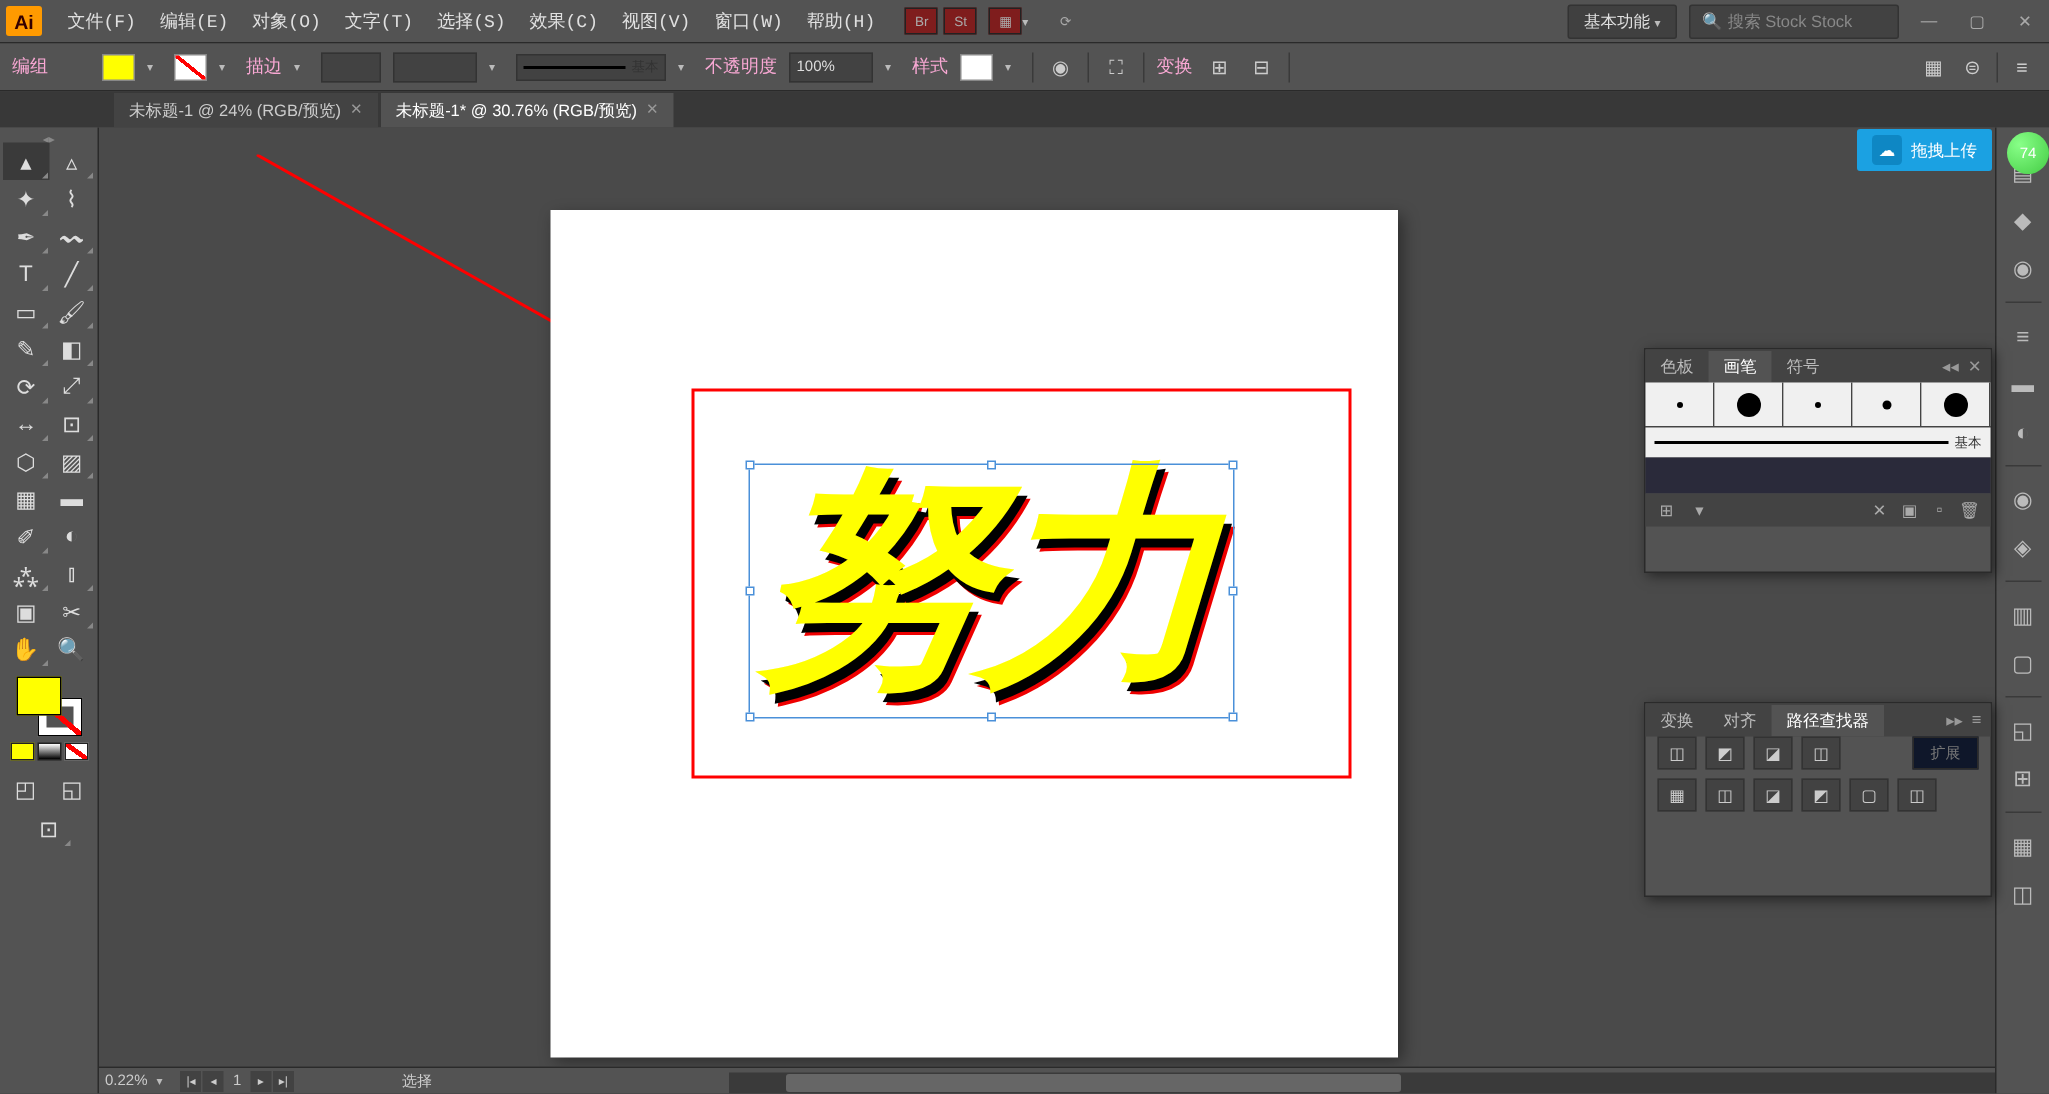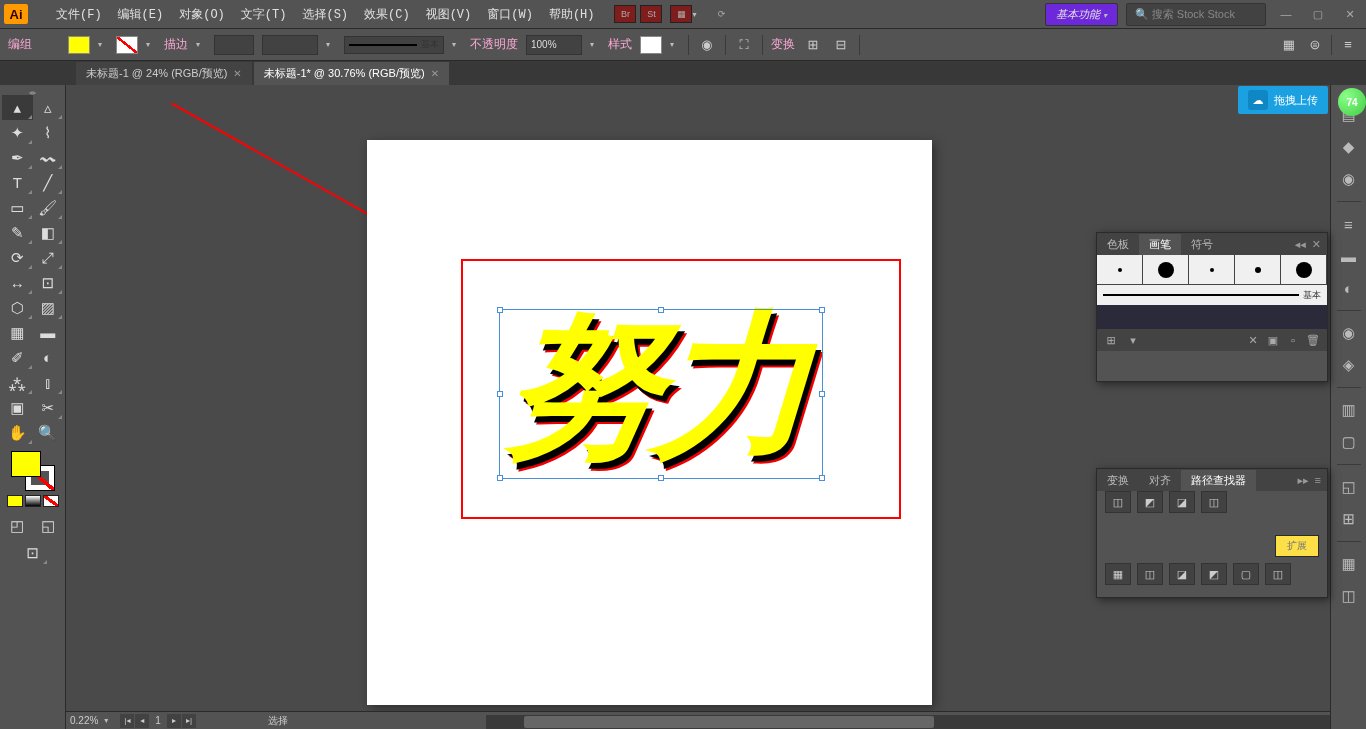--- a/index.html
+++ b/index.html
@@ -1,23 +1,23 @@
 <!DOCTYPE html>
 <html><head>
 <meta charset="utf-8">
 <style>
 * { margin: 0; padding: 0; box-sizing: border-box; font-family: "Microsoft YaHei", sans-serif; }
 body { background: #4a4a4a; width: 1366px; height: 729px; overflow: hidden; color: #e0e0e0; font-size: 11px; position: relative; }
 
 
 .menubar { height: 29px; background: #535353; display: flex; align-items: center; padding: 0 4px; border-bottom: 1px solid #2a2a2a; }
-.app-icon { width: 24px; height: 20px; background: #ff9a00; color: #330000; display: flex; align-items: center; justify-content: center; font-weight: bold; font-size: 13px; border-radius: 2px; margin-right: 20px; }
+.app-icon { width: 24px; height: 20px; background: #ff9a00; color: #330000; display: flex; align-items: center; justify-content: center; font-weight: bold; font-size: 13px; border-radius: 2px; margin-right: 9px; }
 .menu-item { padding: 4px 8px; cursor: pointer; font-size: 12px; font-family: Liberation Mono, monospace; }
 .menubar-right { margin-left: auto; display: flex; align-items: center; gap: 8px; }
-.workspace-switcher { background: #6d28d9; padding: 3px 10px; border: 1px solid #333; border-radius: 2px; font-style: italic; }
+.workspace-switcher { background: #404040; padding: 3px 10px; border: 1px solid #333; border-radius: 2px; }
 .search-box { background: #424242; border: 1px solid #333; padding: 3px 8px; width: 140px; color: #888; border-radius: 2px; }
 .win-btn { width: 24px; height: 20px; display: flex; align-items: center; justify-content: center; color: #aaa; }
 .badge-icon { width: 22px; height: 18px; background: #7f1d1d; border: 1px solid #222; display: flex; align-items: center; justify-content: center; color: #aaa; font-size: 9px; }
 
 
 .controlbar { height: 32px; background: #535353; display: flex; align-items: center; padding: 0 8px; gap: 8px; border-bottom: 1px solid #2a2a2a; }
 .ctrl-label { font-size: 12px; color: #f9a8d4; }
 .swatch { width: 22px; height: 18px; border: 1px solid #888; display: inline-block; }
 .swatch.yellow { background: #ffff00; }
 .swatch.none { background: #fff; position: relative; }
@@ -70,21 +70,21 @@
 .statusbar { position: absolute; bottom: 0; left: 0; right: 0; height: 18px; background: #535353; display: flex; align-items: center; border-top: 1px solid #2a2a2a; padding: 0 4px; font-size: 10px; color: #ccc; gap: 6px; }
 .nav-btns { display: flex; gap: 1px; }
 .nav-b { width: 14px; height: 14px; background: #424242; display: flex; align-items: center; justify-content: center; font-size: 8px; }
 .sb-scroll { position: absolute; bottom: 0; left: 420px; right: 0; height: 14px; background: #3a3a3a; }
 .sb-scroll-thumb { position: absolute; left: 38px; width: 410px; height: 12px; top: 1px; background: #666; border-radius: 2px; }
 
 
 .right-dock { width: 36px; background: #535353; border-left: 1px solid #2a2a2a; display: flex; flex-direction: column; align-items: center; gap: 8px; padding-top: 18px; }
 .dock-icon { width: 24px; height: 24px; display: flex; align-items: center; justify-content: center; color: #bbb; font-size: 15px; }
 .dock-sep { width: 24px; height: 1px; background: #3a3a3a; margin: 2px 0; }
-.orb { position: absolute; right: 0; top: 88px; width: 28px; height: 28px; border-radius: 50%; background: radial-gradient(circle at 30% 30%, #8f8, #4c4); color: #fff; display: flex; align-items: center; justify-content: center; font-size: 10px; font-weight: bold; }
+.orb { position: absolute; right: 0; top: 88px; width: 28px; height: 28px; border-radius: 50%; background: radial-gradient(circle at 30% 30%, #8f8, #4c4); color: #fff; display: flex; align-items: center; justify-content: center; font-size: 10px; font-weight: normal; }
 
 
 .panel { position: absolute; background: #535353; border: 1px solid #2a2a2a; box-shadow: 2px 2px 8px rgba(0,0,0,0.5); }
 .panel-tabs { display: flex; background: #434343; height: 22px; align-items: center; }
 .ptab { padding: 3px 10px; font-size: 11px; color: #bbb; }
 .ptab.active { background: #535353; color: #fff; }
 .panel-menu { margin-left: auto; padding: 0 6px; color: #999; display:flex; gap:6px; }
 .brushes-panel { right: 38px; top: 232px; width: 232px; height: 150px; }
 .brush-row { display: flex; height: 30px; border-bottom: 1px solid #444; }
 .brush-cell { flex: 1; display: flex; align-items: center; justify-content: center; border-right: 1px solid #444; background: #f0f0f0; }
@@ -94,21 +94,21 @@
 .brush-line { flex: 1; height: 2px; background: #000; }
 .brush-calli { height: 24px; background: #2a2a3a; display: flex; }
 .panel-footer { height: 22px; background: #434343; display: flex; align-items: center; padding: 0 6px; gap: 6px; }
 .pf-icon { width: 16px; height: 16px; display: flex; align-items: center; justify-content: center; color: #aaa; font-size: 11px; }
 .pf-right { margin-left: auto; display: flex; gap: 4px; }
 
 .pathfinder-panel { right: 38px; top: 468px; width: 232px; height: 130px; }
 .pf-section-label { font-size: 11px; color: #bbb; padding: 4px 8px; }
 .pf-btns { display: flex; gap: 6px; padding: 0 8px 6px; }
 .pf-btn { width: 26px; height: 22px; background: #424242; border: 1px solid #333; display: flex; align-items: center; justify-content: center; color: #ccc; font-size: 11px; }
-.pf-expand { width: 44px; height: 22px; background: #fde047; border: 1px solid #2a2a2a; display: flex; align-items: center; justify-content: center; color: #777; font-size: 10px; margin-top: 44px; }
+.pf-expand { width: 44px; height: 22px; background: #0f172a; border: 1px solid #2a2a2a; display: flex; align-items: center; justify-content: center; color: #777; font-size: 10px; }
 
 .cloud-btn { position: absolute; right: 38px; top: 86px; background: #1ba1e2; color: #fff; padding: 4px 10px; font-size: 11px; border-radius: 2px; display: flex; align-items: center; gap: 6px; }
 .cloud-ico { width: 20px; height: 20px; background: #0e87c4; border-radius: 3px; display: flex; align-items: center; justify-content: center; }
 </style>
 </head>
 <body>
 
 <div class="menubar">
   <div class="app-icon">Ai</div>
   <div class="menu-item">文件(F)</div>

